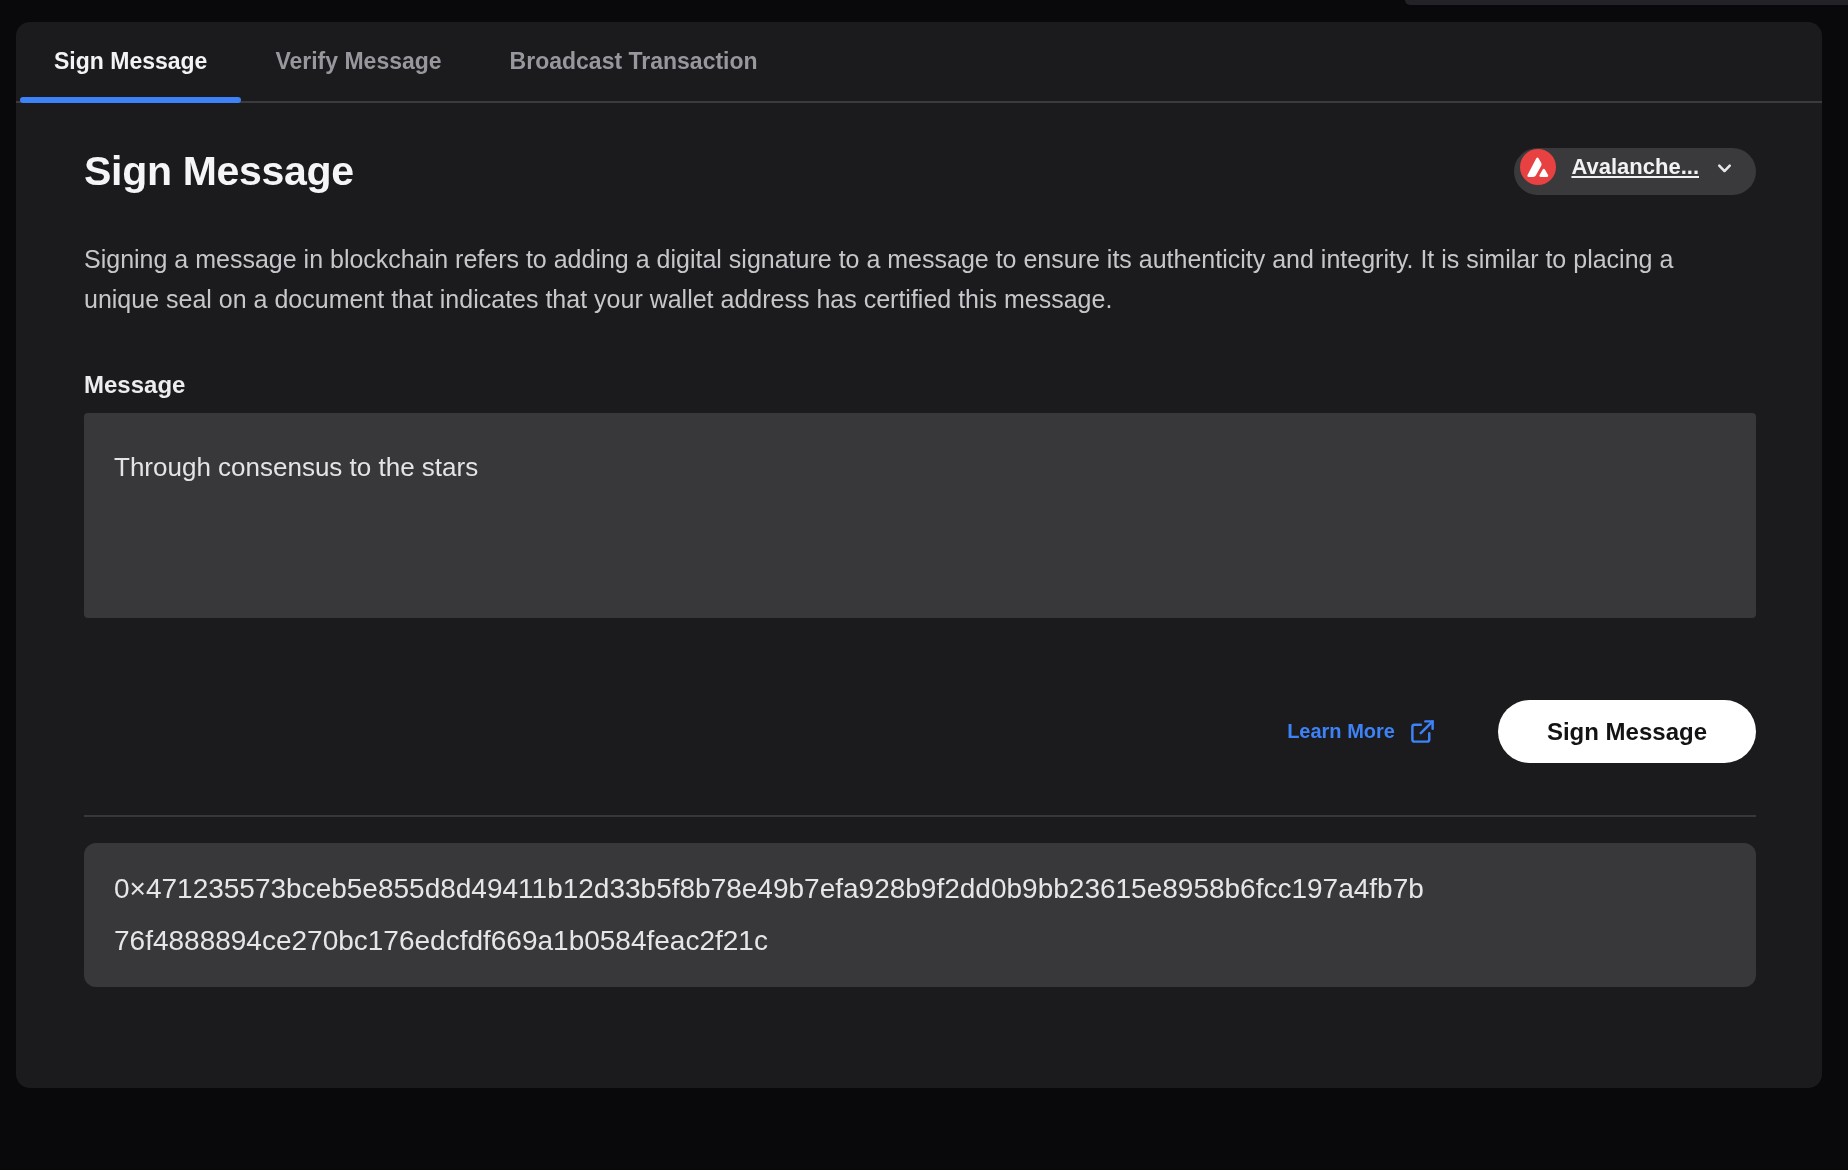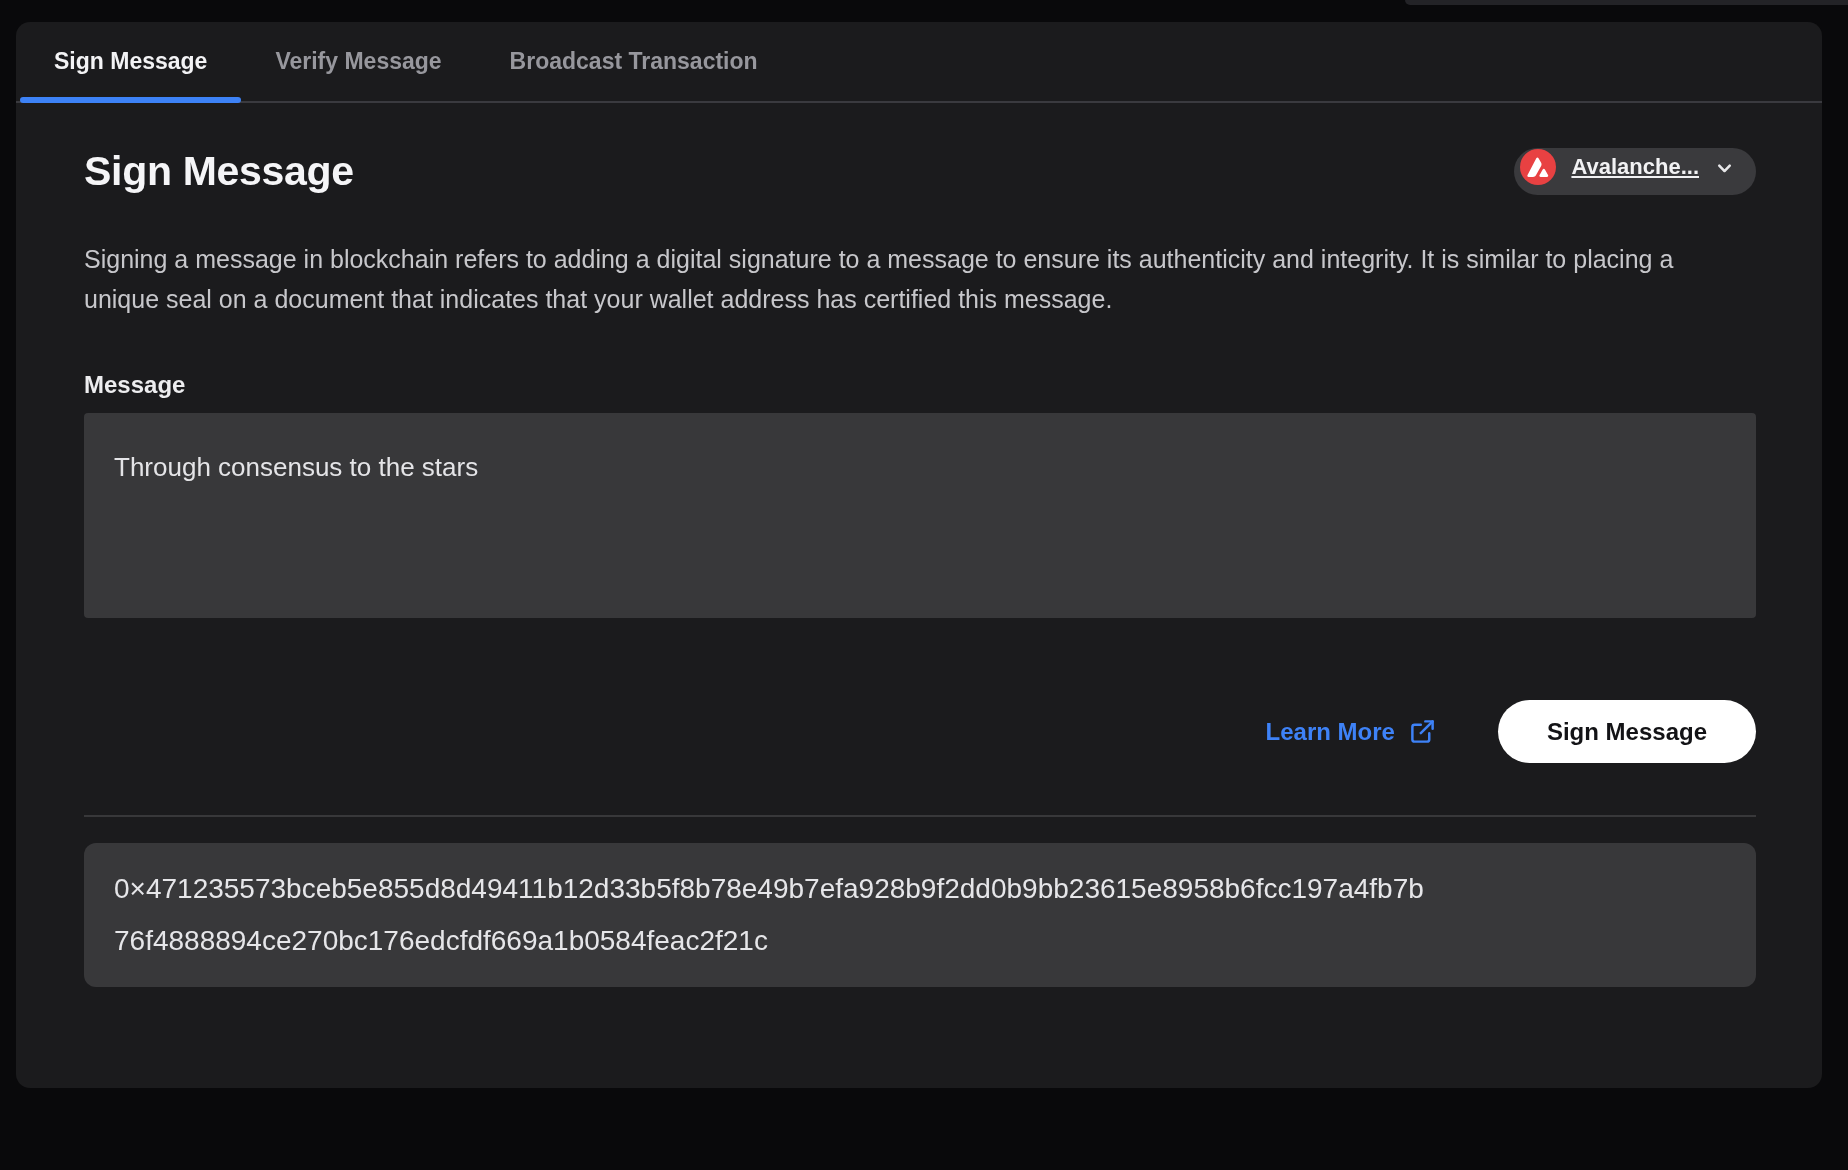--- a/index.html
+++ b/index.html
@@ -50,21 +50,21 @@
   .field-label{margin-top:52px;font-size:24px;font-weight:600;color:#ededef;}
   .sig-label{margin-top:48px;}
   .message-input{
     display:block;box-sizing:border-box;margin-top:14px;width:100%;height:205px;
     background:#38383a;border:none;border-radius:4px;outline:none;resize:none;
     padding:34px 30px;font-family:inherit;font-size:26px;line-height:40px;color:#e4e4e7;
   }
   .actions-row{margin-top:82px;display:flex;justify-content:flex-end;align-items:center;gap:62px;}
   .learn-more{
     display:flex;align-items:center;gap:14px;cursor:pointer;text-decoration:none;
-    color:#3e82f7;font-size:24px;font-weight:700;
+    color:#3e82f7;font-size:20px;font-weight:700;
   }
   .learn-more svg{display:block;}
   .sign-btn{
     height:63px;padding:0 49px;border:none;border-radius:32px;cursor:pointer;
     background:#ffffff;color:#131316;font-family:inherit;font-size:24px;font-weight:700;
   }
   .divider{margin-top:52px;height:2px;background:rgba(255,255,255,0.13);border:none;}
   .signature-box{
     box-sizing:border-box;margin-top:26px;width:100%;
     background:#38383a;border-radius:12px;padding:20px 30px;

